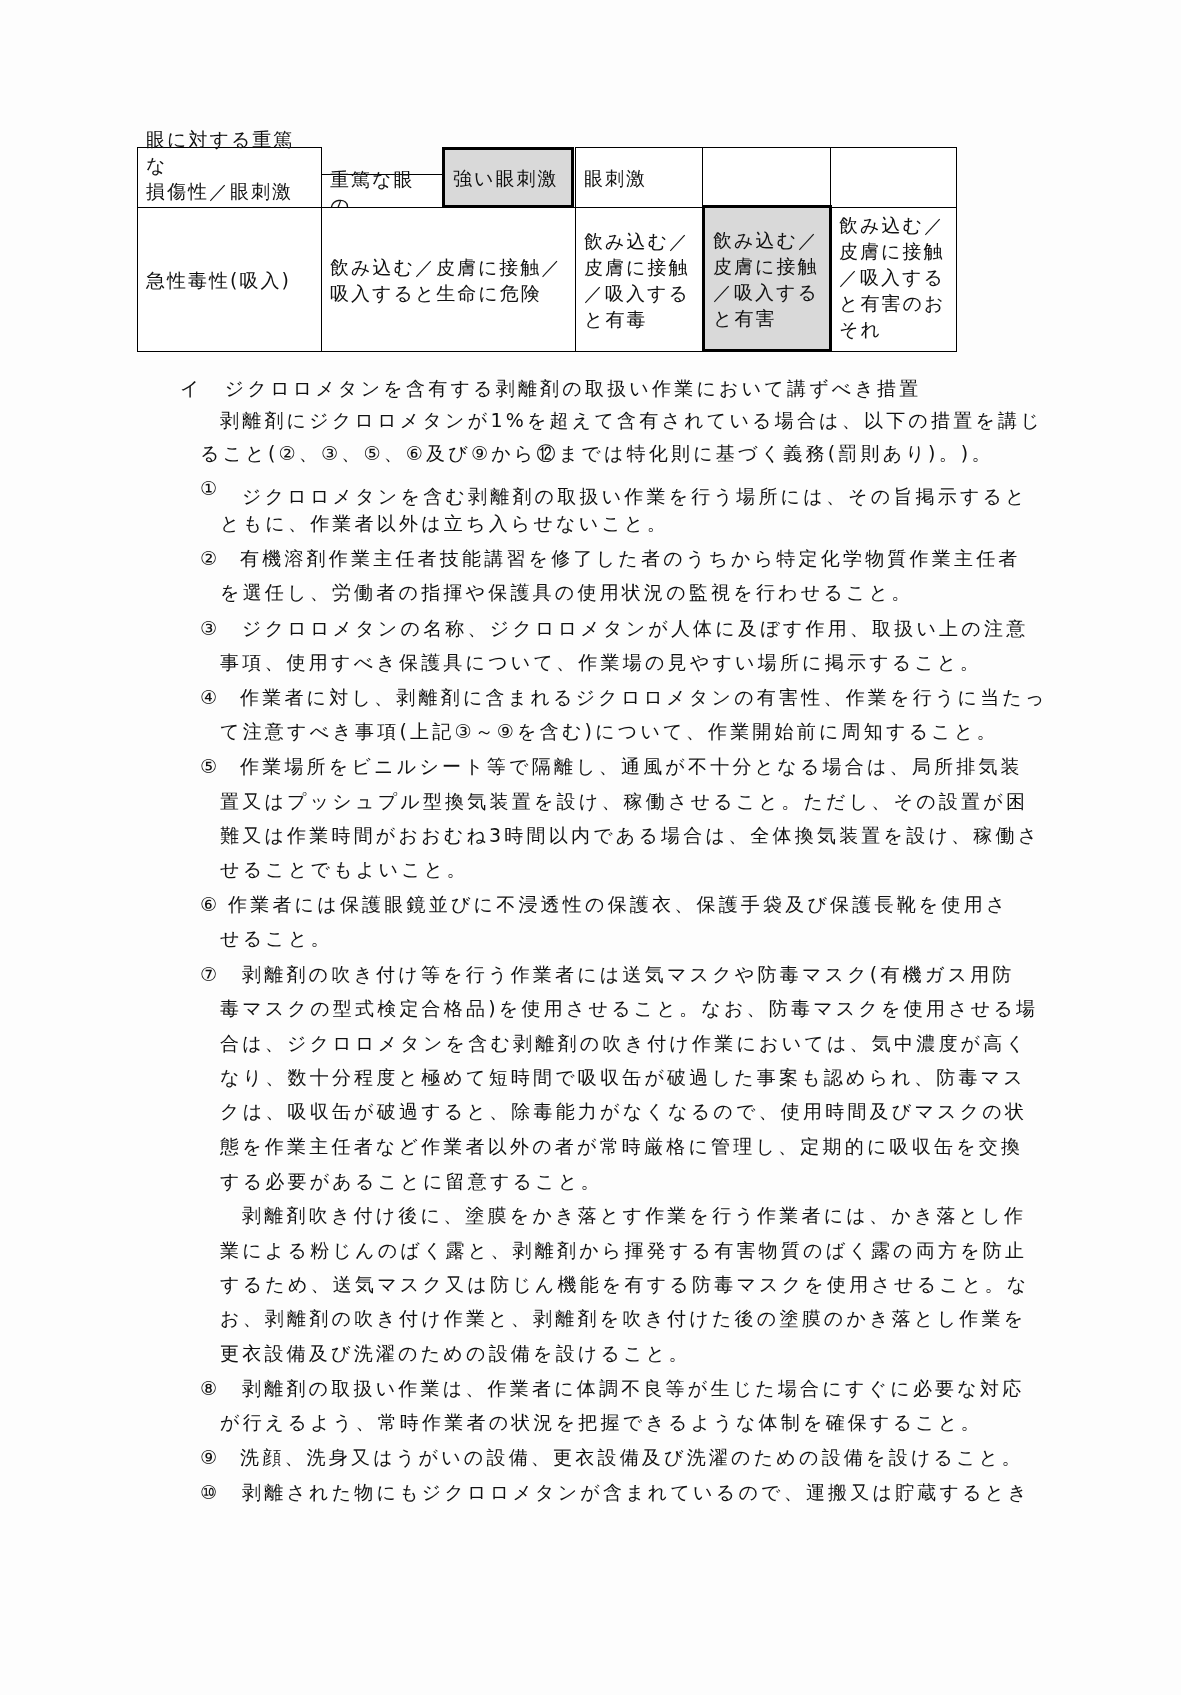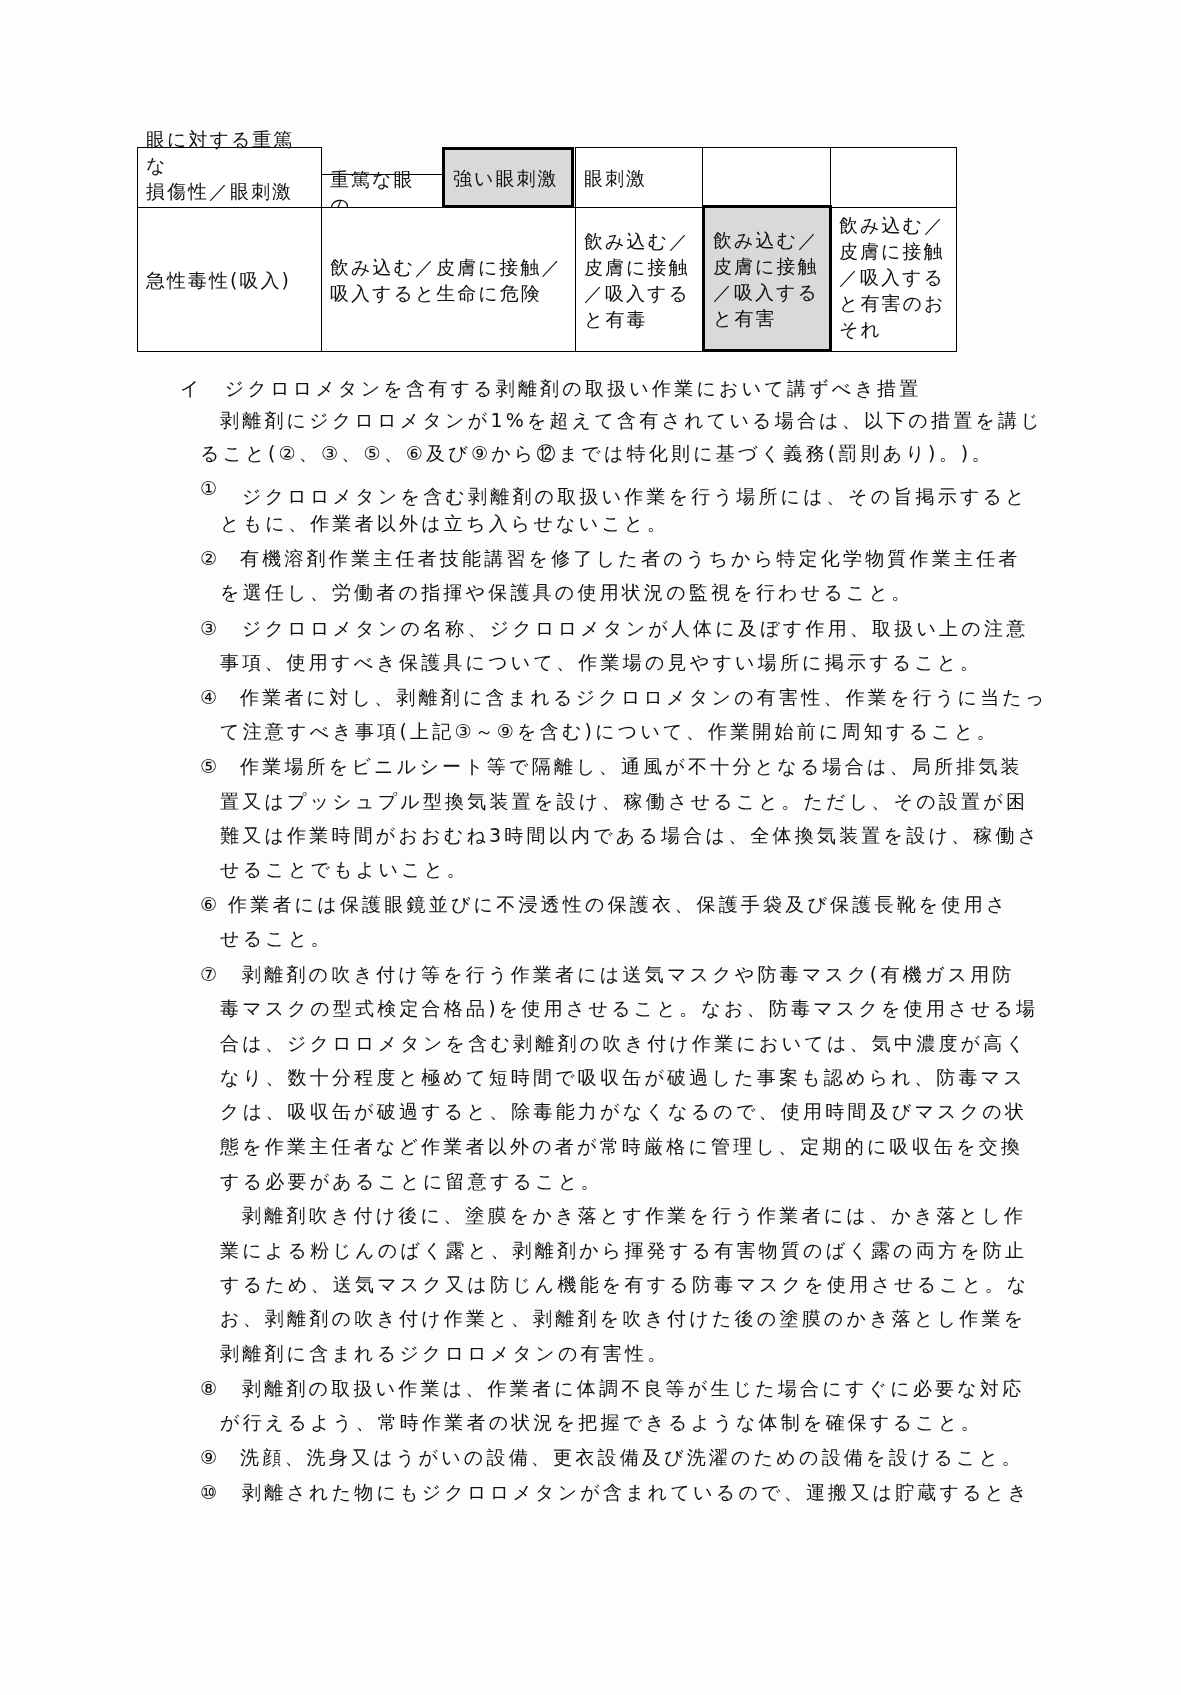--- a/index.html
+++ b/index.html
@@ -90,21 +90,21 @@
   <div class="line" style="left:220px;top:996px;">毒マスクの型式検定合格品)を使用させること。なお、防毒マスクを使用させる場</div>
   <div class="line" style="left:220px;top:1031px;">合は、ジクロロメタンを含む剥離剤の吹き付け作業においては、気中濃度が高く</div>
   <div class="line" style="left:220px;top:1065px;">なり、数十分程度と極めて短時間で吸収缶が破過した事案も認められ、防毒マス</div>
   <div class="line" style="left:220px;top:1099px;">クは、吸収缶が破過すると、除毒能力がなくなるので、使用時間及びマスクの状</div>
   <div class="line" style="left:220px;top:1134px;text-align:center;">態を作業主任者など作業者以外の者が常時厳格に管理し、定期的に吸収缶を交換</div>
   <div class="line" style="left:220px;top:1169px;">する必要があることに留意すること。</div>
   <div class="line" style="left:242px;top:1203px;">剥離剤吹き付け後に、塗膜をかき落とす作業を行う作業者には、かき落とし作</div>
   <div class="line" style="left:220px;top:1238px;">業による粉じんのばく露と、剥離剤から揮発する有害物質のばく露の両方を防止</div>
   <div class="line" style="left:220px;top:1272px;">するため、送気マスク又は防じん機能を有する防毒マスクを使用させること。な</div>
   <div class="line" style="left:220px;top:1306px;">お、剥離剤の吹き付け作業と、剥離剤を吹き付けた後の塗膜のかき落とし作業を</div>
-  <div class="line" style="left:220px;top:1341px;">剥離剤に含まれるジクロロメタンの有害性。</div>
+  <div class="line" style="left:220px;top:1341px;">更衣設備及び洗濯のための設備を設けること。</div>
 
   <div class="line" style="left:200px;top:1376px;">⑧</div>
   <div class="line" style="left:242px;top:1376px;">剥離剤の取扱い作業は、作業者に体調不良等が生じた場合にすぐに必要な対応</div>
   <div class="line" style="left:220px;top:1410px;">が行えるよう、常時作業者の状況を把握できるような体制を確保すること。</div>
 
   <div class="line" style="left:200px;top:1445px;">⑨</div>
   <div class="line" style="left:240px;top:1445px;">洗顔、洗身又はうがいの設備、更衣設備及び洗濯のための設備を設けること。</div>
 
   <div class="line" style="left:200px;top:1480px;">⑩</div>
   <div class="line" style="left:242px;top:1480px;">剥離された物にもジクロロメタンが含まれているので、運搬又は貯蔵するとき</div>

